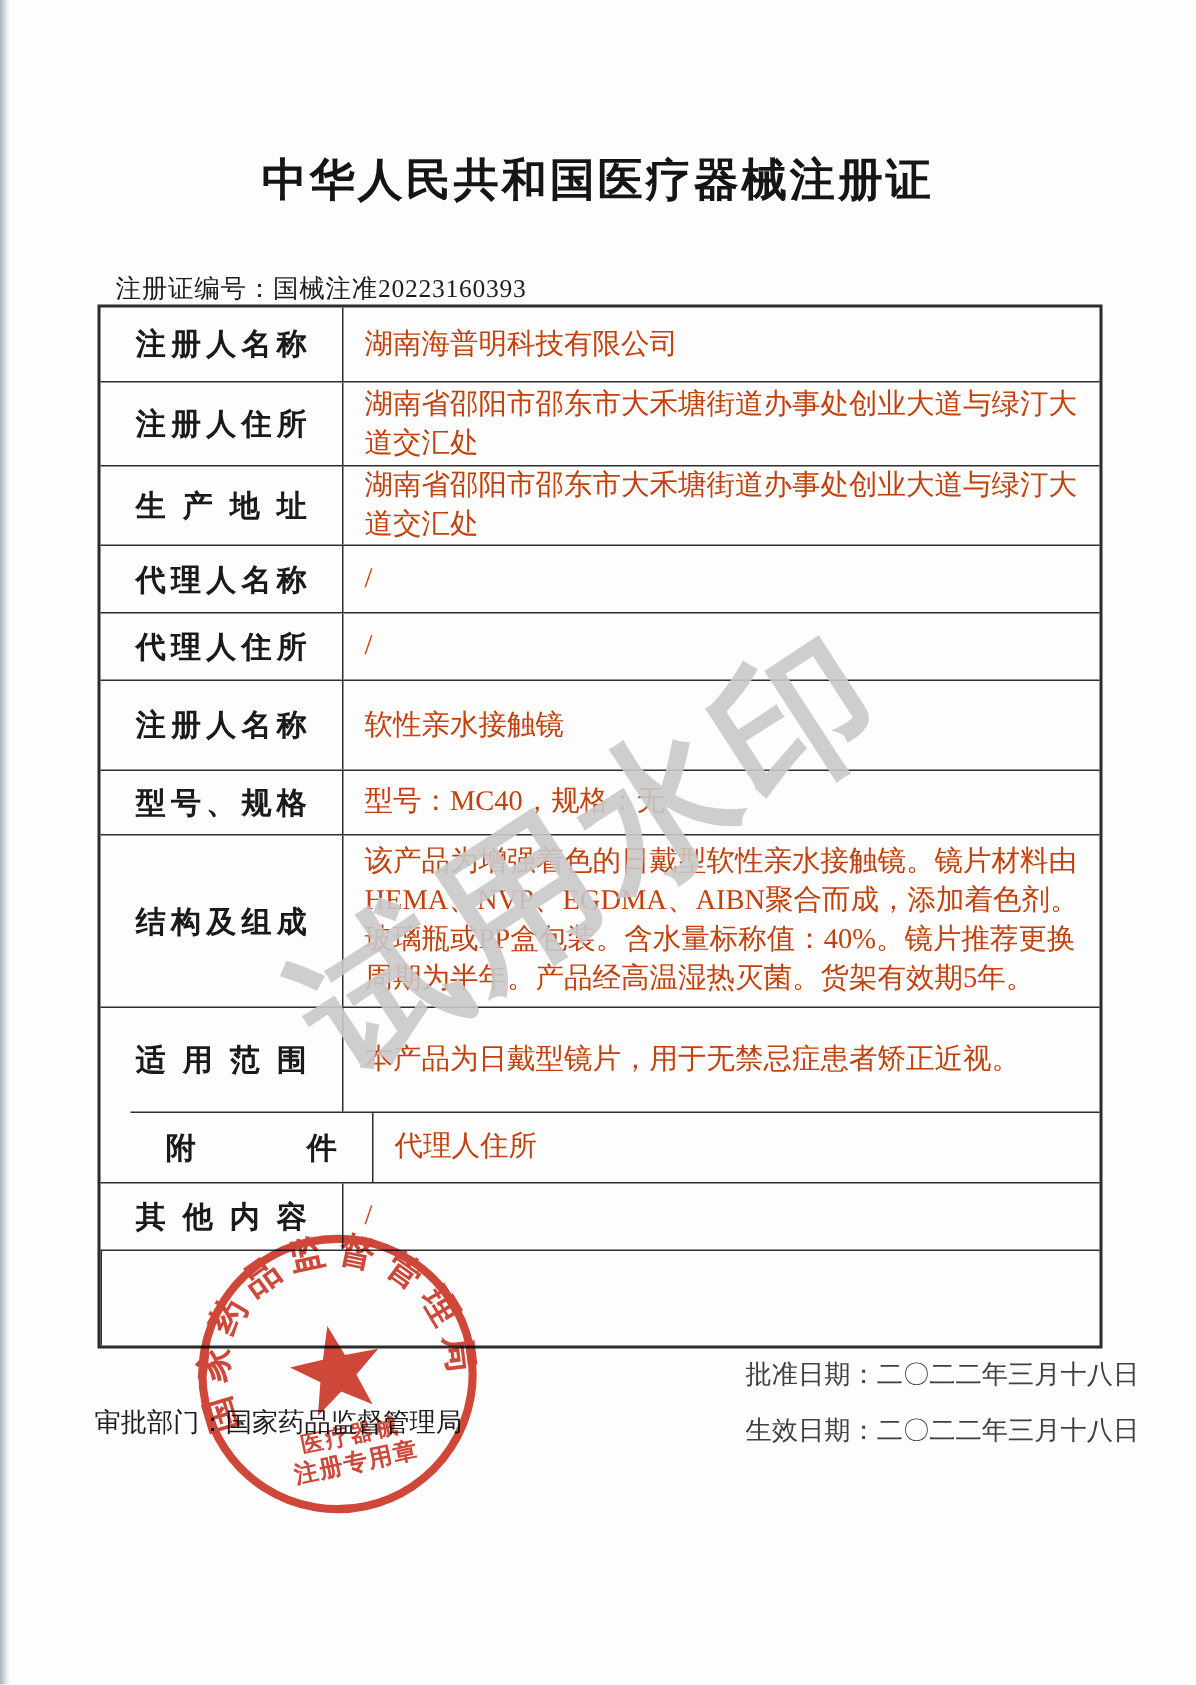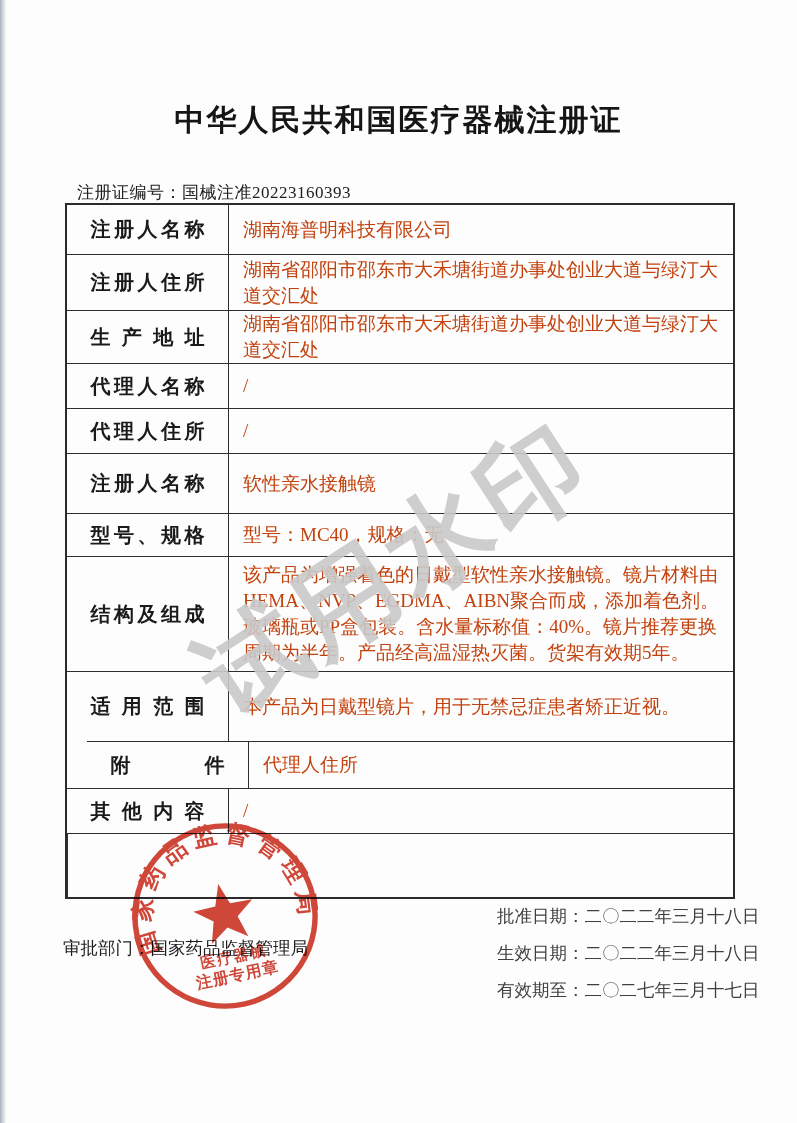--- a/index.html
+++ b/index.html
@@ -237,23 +237,20 @@
     <span>审批部门：</span><span>国家药品监督管理局</span>
   </div>
 
   <div class="footer-dates">
     <div class="date-line">
       <span>批准日期：</span><span>二〇二二年三月十八日</span>
     </div>
     <div class="date-line">
       <span>生效日期：</span><span>二〇二二年三月十八日</span>
     </div>
-    <div class="date-line">
-      <span>有效期至：</span><span>二〇二七年三月十七日</span>
-    </div>
   </div>
 
   <div class="watermark">试用水印</div>
 
   <svg class="seal" viewBox="0 0 200 200" xmlns="http://www.w3.org/2000/svg">
     <circle cx="100" cy="100" r="91" fill="none" stroke="#cd3728" stroke-width="5.5"></circle>
     <path id="sealArc" d="M 27.6 119.4 A 75 75 0 1 1 172.4 119.4" fill="none"></path>
     <text fill="#cd3728" font-size="24" font-weight="bold" letter-spacing="7" font-family="'Liberation Serif', serif">
       <textPath href="#sealArc" startOffset="50%" text-anchor="middle">国家药品监督管理局</textPath>
     </text>

